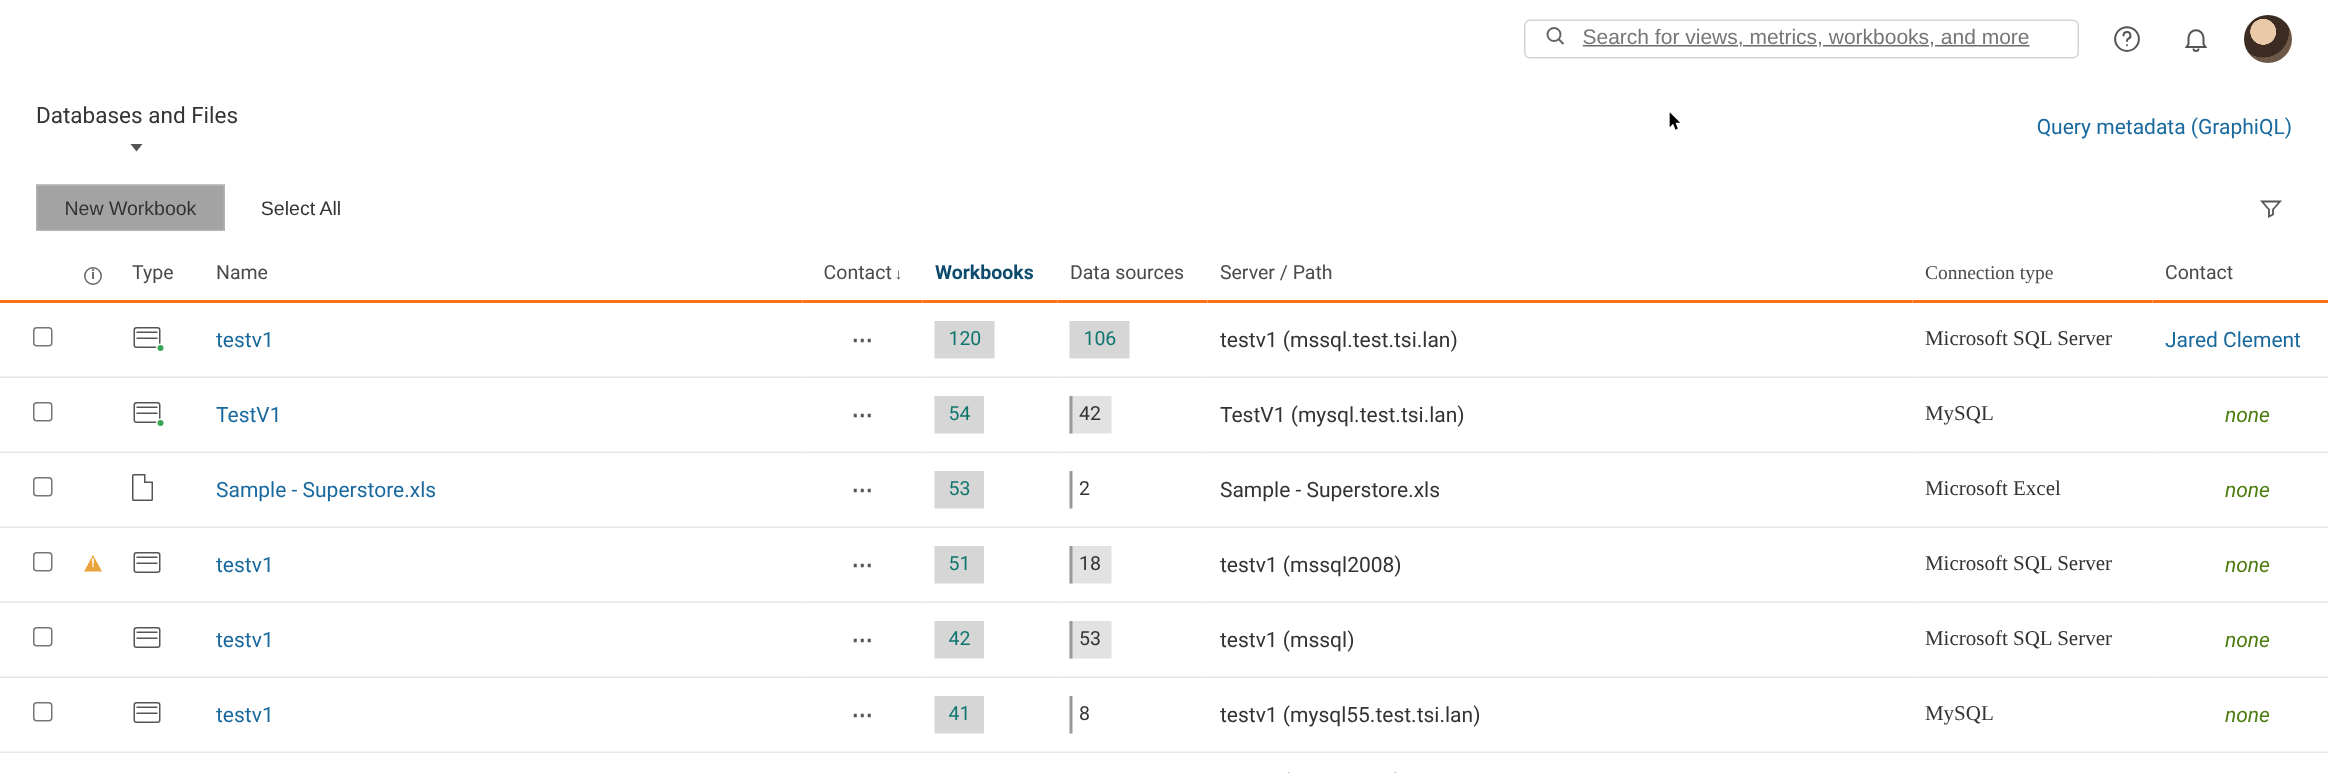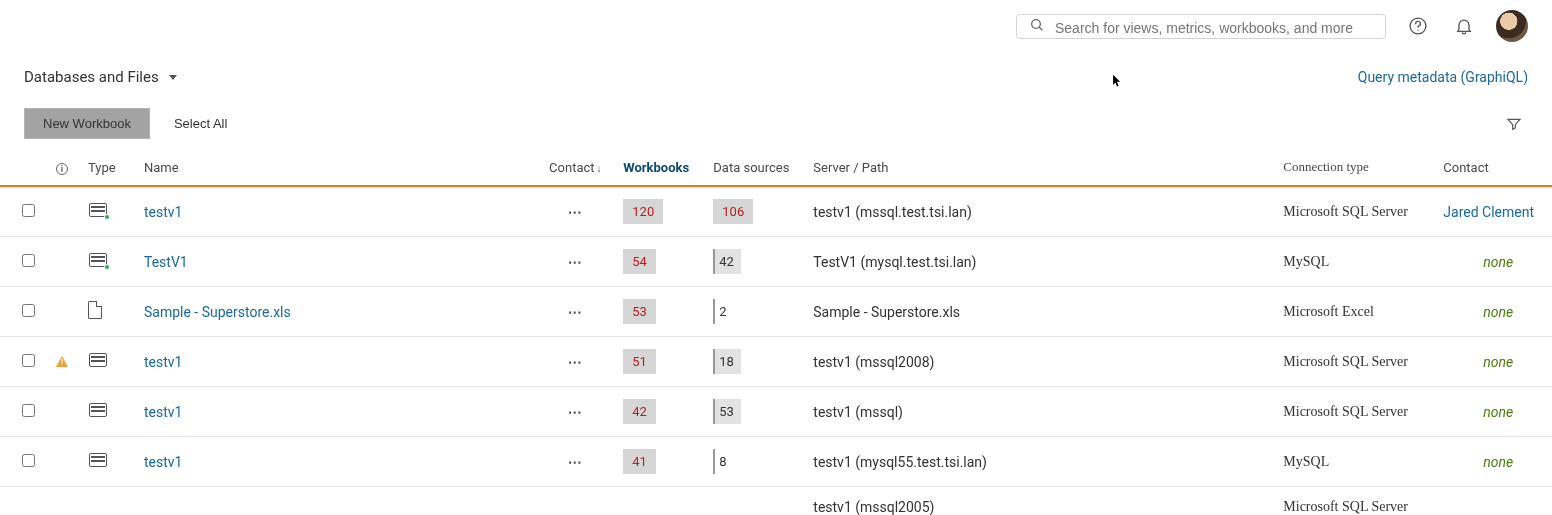--- a/index.html
+++ b/index.html
@@ -11,27 +11,28 @@
   }
   .topbar {
     display: flex;
     align-items: center;
     justify-content: flex-end;
     padding: 10px 24px;
     gap: 18px;
   }
   .search-box {
     display: flex;
-    align-items: flex-end;
+    align-items: flex-start;
     border: 1px solid #d4d4d4;
     border-radius: 4px;
     padding: 2px 12px;
     width: 370px;
     color: #6b6b6b;
     gap: 10px;
+    text-decoration: underline;
   }
   .search-box input {
     border: none;
     outline: none;
     flex: 1;
     font-size: 14px;
     color: #333;
     background: transparent;
   }
   .search-box input::placeholder { color: #767676; }
@@ -58,20 +59,21 @@
     font-size: 28px;
     font-weight: 400;
     color: #333;
   }
   .dropdown {
     display: inline-flex;
     align-items: center;
     gap: 10px;
     font-size: 15px;
     color: #333;
+    flex-direction: column;
   }
   .chevron-down {
     display:inline-block;
     width:0;height:0;
     border-left:4px solid transparent;
     border-right:4px solid transparent;
     border-top:5px solid #555;
   }
   .query-link {
     margin-left: auto;
@@ -129,21 +131,21 @@
   .col-ds { width: 100px; }
   .col-server { width: 470px; }
   .col-conn { width: 160px; font-family: Liberation Serif, serif; }
   .col-contact { width: 110px; padding-right: 18px; }
   .link { color: #1a699e; cursor: pointer; }
   .pill {
     display:inline-block;
     background:#d6d6d6;
     padding: 5px 9px;
     font-size: 13px;
-    color:#b91c1c;
+    color:#0f766e;
     min-width: 18px;
   }
   .pill-light {
     display:inline-block;
     background:#e2e2e2;
     padding: 5px 7px 5px 4px;
     border-left: 2px solid #999;
     font-size: 13px;
     color:#333;
   }

